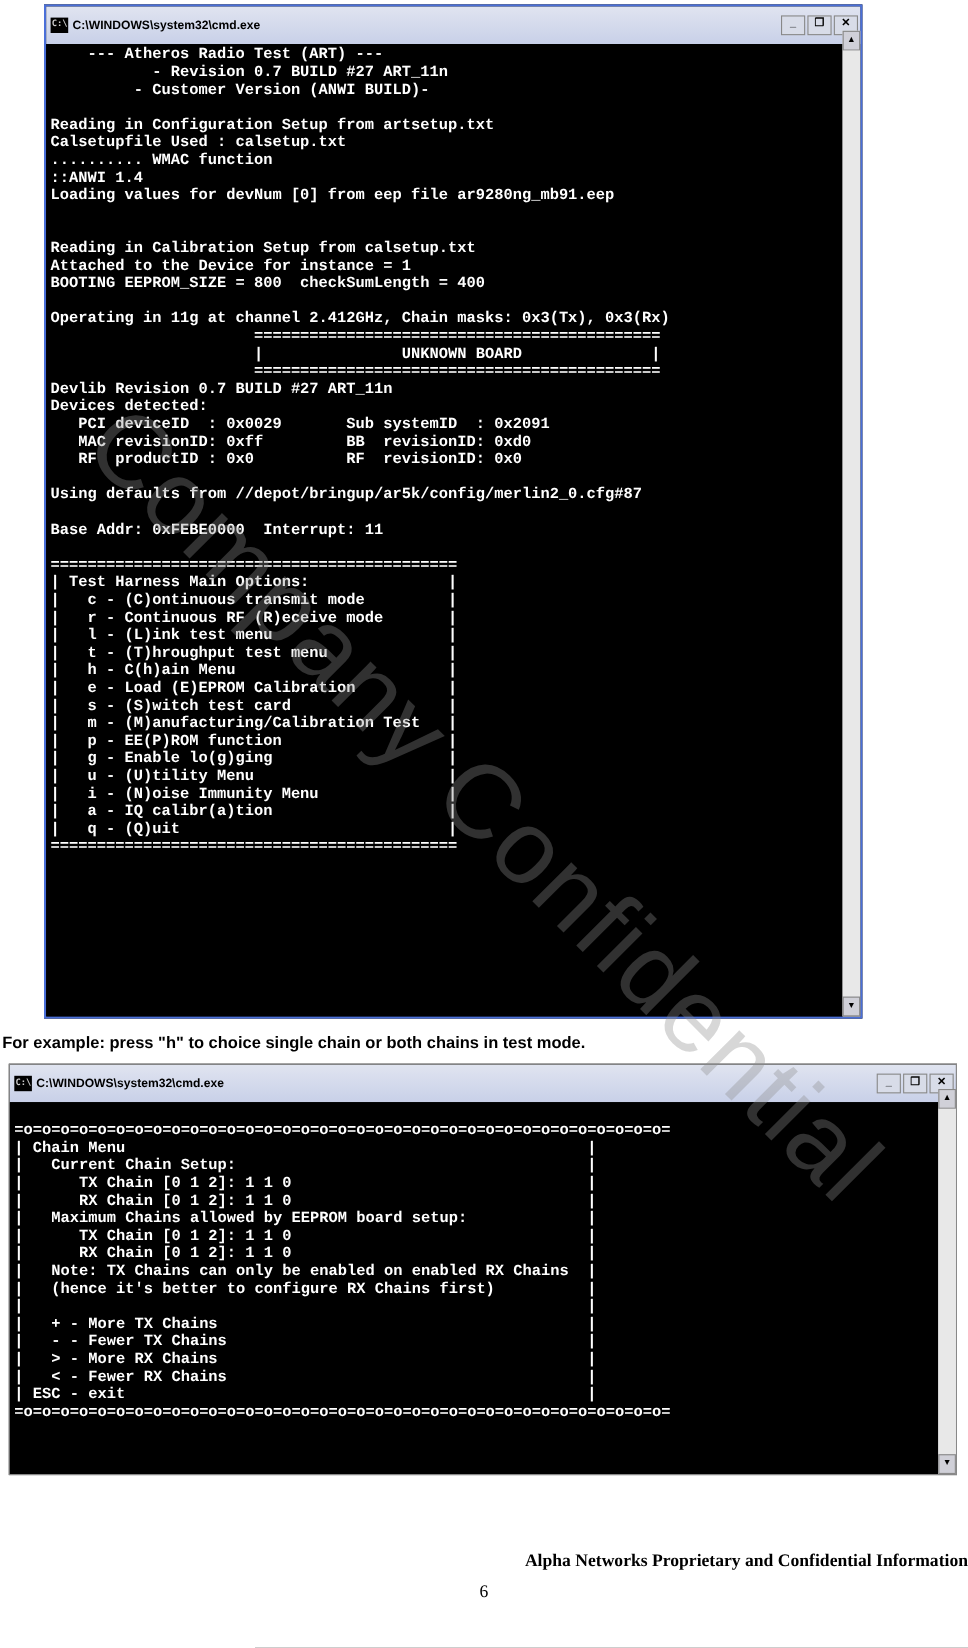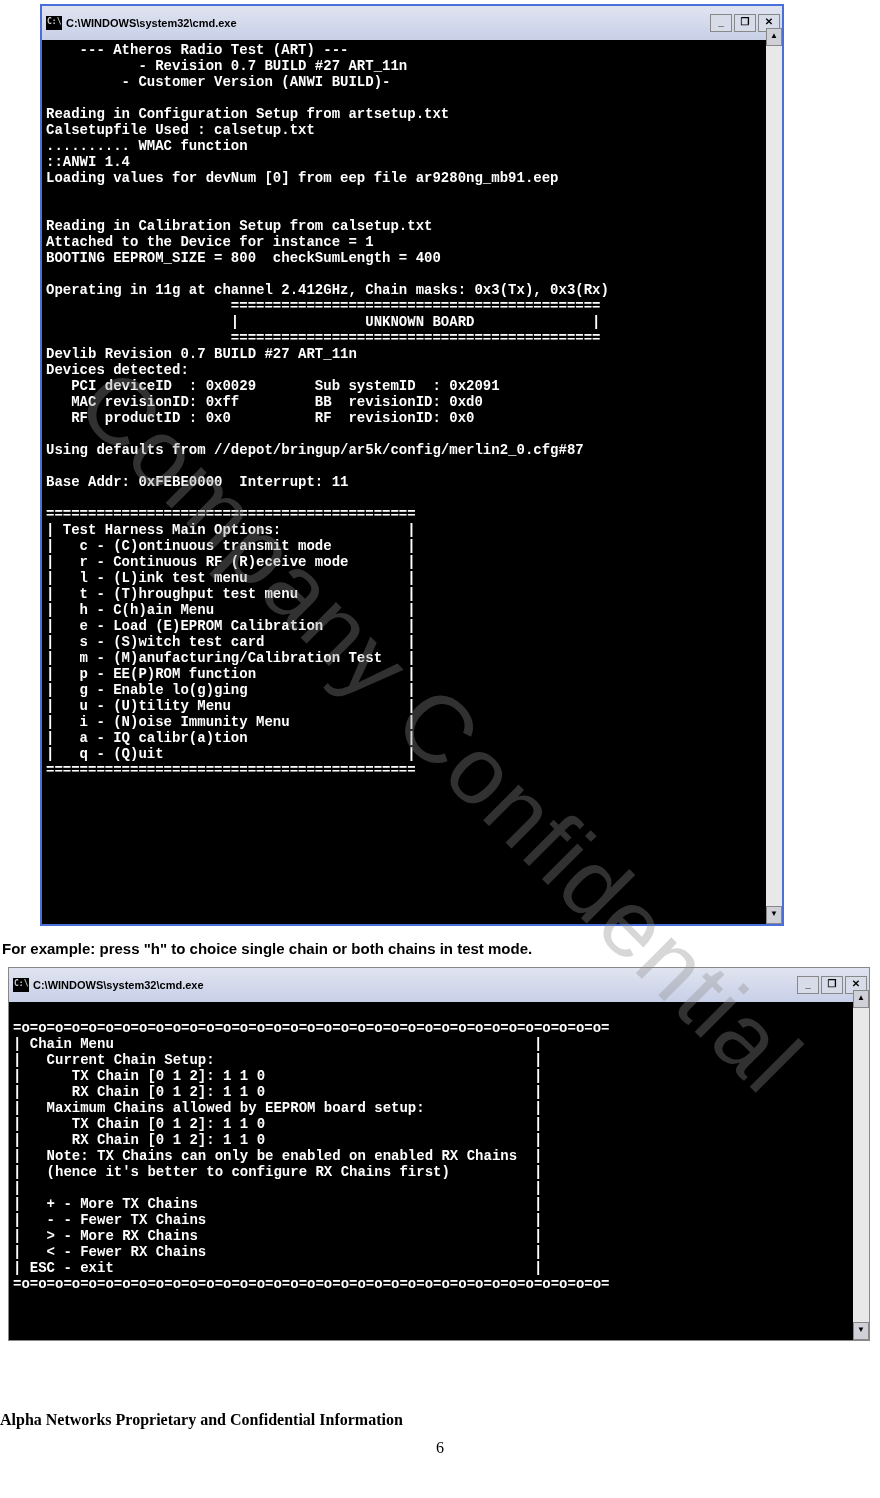--- a/index.html
+++ b/index.html
@@ -12,21 +12,21 @@
 .titlebar .ttl{flex:1}
 .wbtns{display:flex;gap:2px;margin-right:2px}
 .wbtn{width:20px;height:16px;background:#d8dce8;border:1px solid #888;font-size:10px;line-height:14px;text-align:center;font-family:Arial;font-weight:bold}
 .term{background:#000;color:#fff;font-family:"Courier New",monospace;font-size:14px;font-weight:bold;line-height:16px;white-space:pre;padding:2px 4px;position:relative;overflow:hidden}
 .term.t1{height:880px}
 .term.t2{height:334px}
 .scroll{position:absolute;right:0;top:22px;bottom:0;width:16px;background:#e8e8e8;display:flex;flex-direction:column}
 .sarrow{height:16px;background:#d0d0d8;border:1px solid #888;font-size:8px;text-align:center;line-height:14px}
 .strack{flex:1;background:#e8e8e8}
 .caption{font-family:Arial,sans-serif;font-size:15px;font-weight:bold;margin:14px 0 10px 2px}
-.footer{text-align:left;font-family:"Times New Roman",serif;font-size:16px;font-weight:bold;margin:70px 0 10px}
+.footer{text-align:right;font-family:"Times New Roman",serif;font-size:16px;font-weight:bold;margin:70px 0 10px}
 .pagenum{text-align:center;font-family:"Times New Roman",serif;font-size:16px}
 .watermark{position:absolute;left:50%;top:50%;transform:translate(-50%,-50%) rotate(45deg);font-size:95px;color:rgba(140,140,140,0.35);font-family:Arial,sans-serif;pointer-events:none;white-space:nowrap;z-index:50;letter-spacing:2px}
 </style>
 </head>
 <body>
 
 <div class="page">
 <div class="watermark">Company Confidential</div>
 
 <div class="cmdwin">

